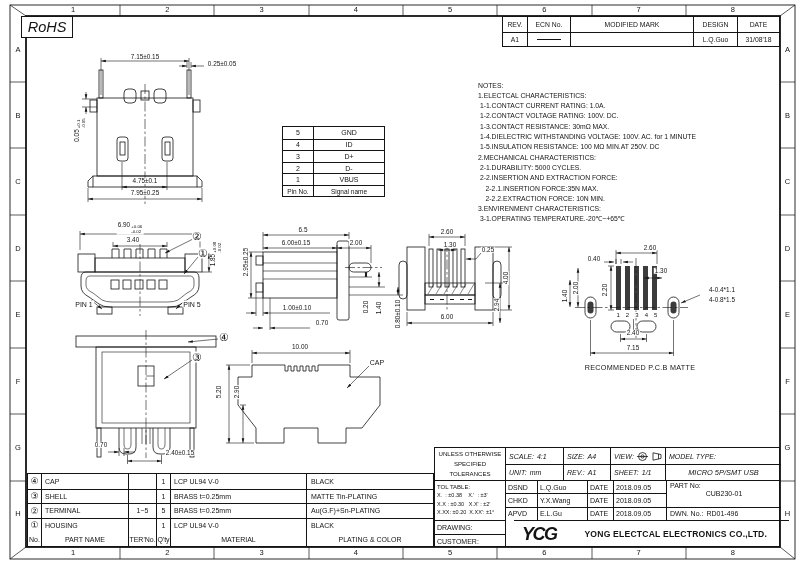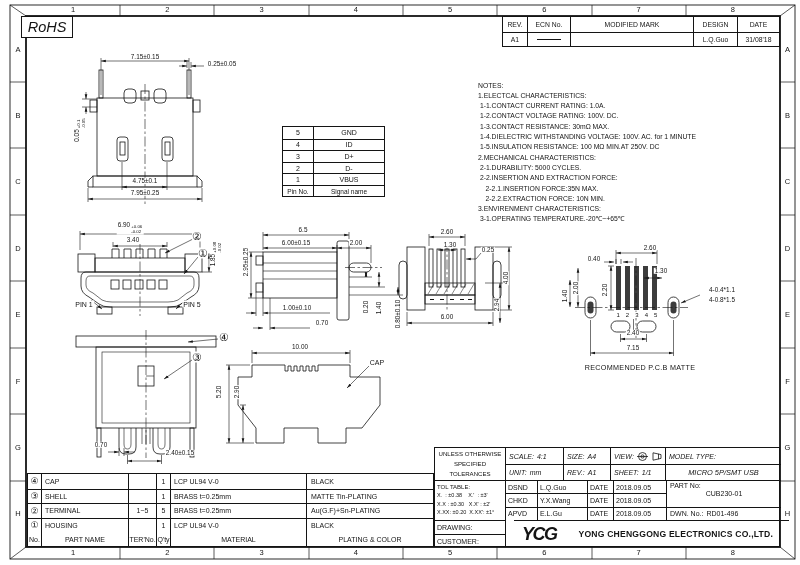--- a/index.html
+++ b/index.html
@@ -562,15 +562,15 @@
     <div style="padding:1px 0 0 3px">PART No:</div>
     <div style="text-align:center;margin-top:1px">CUB230-01</div>
     <div style="position:absolute;left:0;bottom:0;width:100%;height:13.4px;border-top:1px solid #141414;box-sizing:border-box;display:flex;align-items:center;padding-left:3px">
       <span class="lbl">DWN. No.:</span>
         <span>RD01-496</span>
     </div>
   </div>
 
   <div style="position:absolute;left:79px;top:72px;width:275px;height:27px;border-top:1px solid #141414;box-sizing:border-box;display:flex;align-items:center">
     <span class="logo">YCG</span>
-    <span class="company">YONG CHENGGONG ELECTRONICS CO.,LTD.</span>
+    <span class="company">YONG ELECTCAL ELECTRONICS CO.,LTD.</span>
   </div>
 </div>
 
 </body></html>

